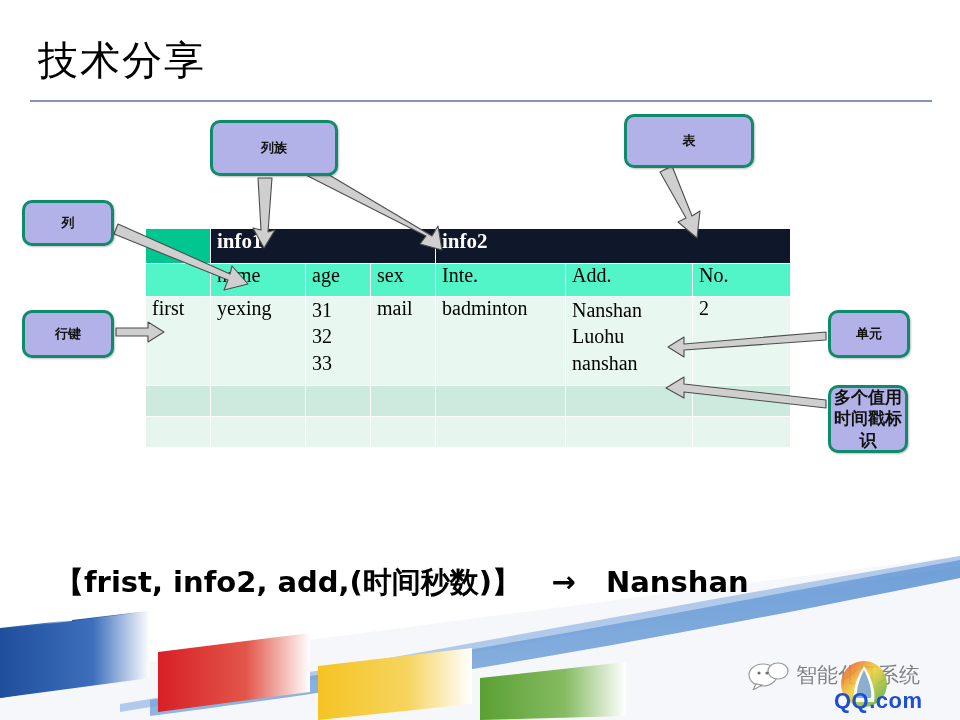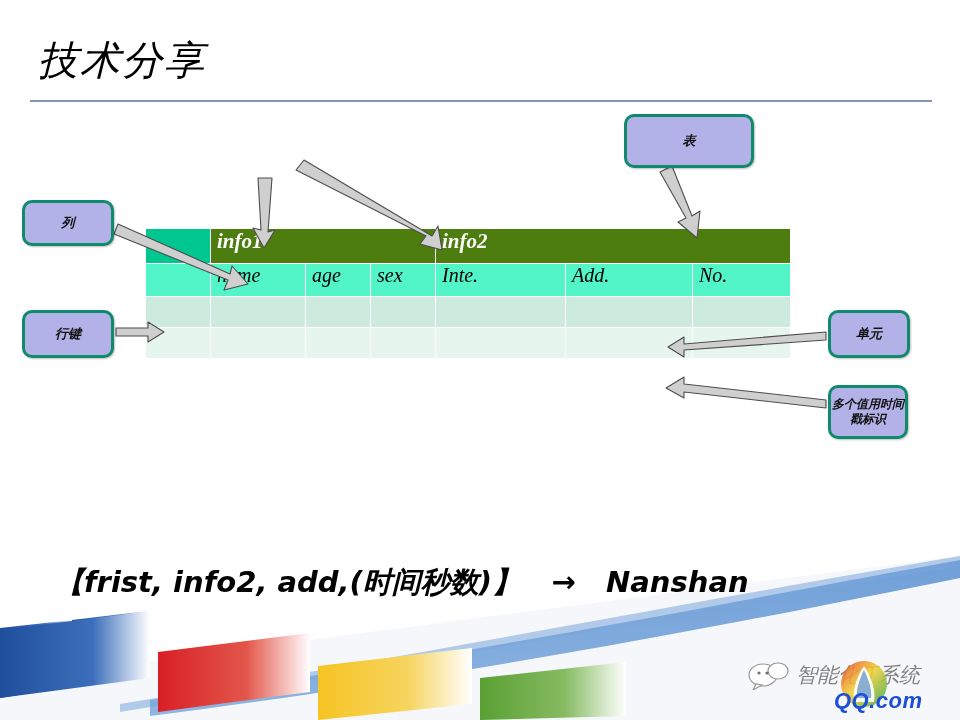--- a/index.html
+++ b/index.html
@@ -7,21 +7,20 @@
     width: 960px; height: 720px;
     background: #ffffff;
     font-family: "Liberation Sans", sans-serif;
     overflow: hidden;
   }
   #slide {
     position: relative;
     width: 960px; height: 720px;
     background: #ffffff;
     overflow: hidden;
-    font-style: italic;
   }
 
   
   #title {
     position: absolute;
     left: 38px; top: 38px;
     font-family: "DejaVu Sans", sans-serif;
     font-size: 40px;
     font-weight: 400;
     color: #000000;
@@ -51,38 +50,38 @@
     font-weight: 700;
     color: #111111;
     line-height: 1.25;
     box-shadow: 1px 1px 2px rgba(0,0,0,0.25);
   }
   #callout-colfamily { left: 210px; top: 120px; width: 128px; height: 56px; }
   #callout-table     { left: 624px; top: 114px; width: 130px; height: 54px; }
   #callout-column    { left: 22px;  top: 200px; width: 92px;  height: 46px; }
   #callout-rowkey    { left: 22px;  top: 310px; width: 92px;  height: 48px; }
   #callout-cell      { left: 828px; top: 310px; width: 82px;  height: 48px; }
-  #callout-timestamp { left: 828px; top: 385px; width: 80px;  height: 54px; font-size: 12px; }
+  #callout-timestamp { left: 828px; top: 385px; width: 80px;  height: 68px; font-size: 17px; }
 
   
   #hbase-table {
     position: absolute;
     left: 145px; top: 228px;
     width: 645px;
     border-collapse: collapse;
     table-layout: fixed;
     font-family: "Liberation Serif", serif;
   }
   #hbase-table td {
     border: 1px solid #ffffff;
     padding: 0 6px;
     vertical-align: top;
   }
   .cf-row td {
-    background: #4d7c0f;
+    background: #0f172a;
     height: 34px;
     color: #ffffff;
     font-size: 21px;
     font-weight: 700;
     vertical-align: middle;
   }
   .cf-row td.cf-blank { background: #00c68f; }
   .col-row td {
     background: #52f5c8;
     height: 32px;
@@ -232,20 +231,29 @@
       </tr>
       <tr class="col-row">
         <td></td>
         <td>name</td>
         <td>age</td>
         <td>sex</td>
         <td>Inte.</td>
         <td>Add.</td>
         <td>No.</td>
       </tr>
+      <tr class="data-row">
+        <td>first</td>
+        <td>yexing</td>
+        <td class="multi-line">31<br>32<br>33</td>
+        <td>mail</td>
+        <td>badminton</td>
+        <td class="multi-line">Nanshan<br>Luohu<br>nanshan</td>
+        <td>2</td>
+      </tr>
       <tr class="empty-row-a">
         <td></td>
         <td></td>
         <td></td>
         <td></td>
         <td></td>
         <td></td>
         <td></td>
       </tr>
       <tr class="empty-row-b">
@@ -272,20 +280,21 @@
       <polygon points="118,224 114,234 228,280 224,290 248,284 232,266 230,274"></polygon>
 
       <polygon points="116,328 148,328 148,322 164,332 148,342 148,336 116,336"></polygon>
 
       <polygon points="826,332 684,344 684,337 668,347 684,357 684,350 826,340"></polygon>
 
       <polygon points="826,400 684,384 684,377 666,388 684,398 684,392 826,408"></polygon>
     </g>
   </svg>
 
+  <div class="callout" id="callout-colfamily">列族</div>
   <div class="callout" id="callout-table">表</div>
   <div class="callout" id="callout-column">列</div>
   <div class="callout" id="callout-cell">单元</div>
   <div class="callout" id="callout-rowkey">行键</div>
   <div class="callout" id="callout-timestamp">多个值用时间戳标识</div>
 
   <div id="formula">【frist, info2, add,(时间秒数)】   →   Nanshan</div>
 
   <div id="watermark">
     <svg id="wm-chat" width="42" height="30" viewBox="0 0 42 30" xmlns="http://www.w3.org/2000/svg">

